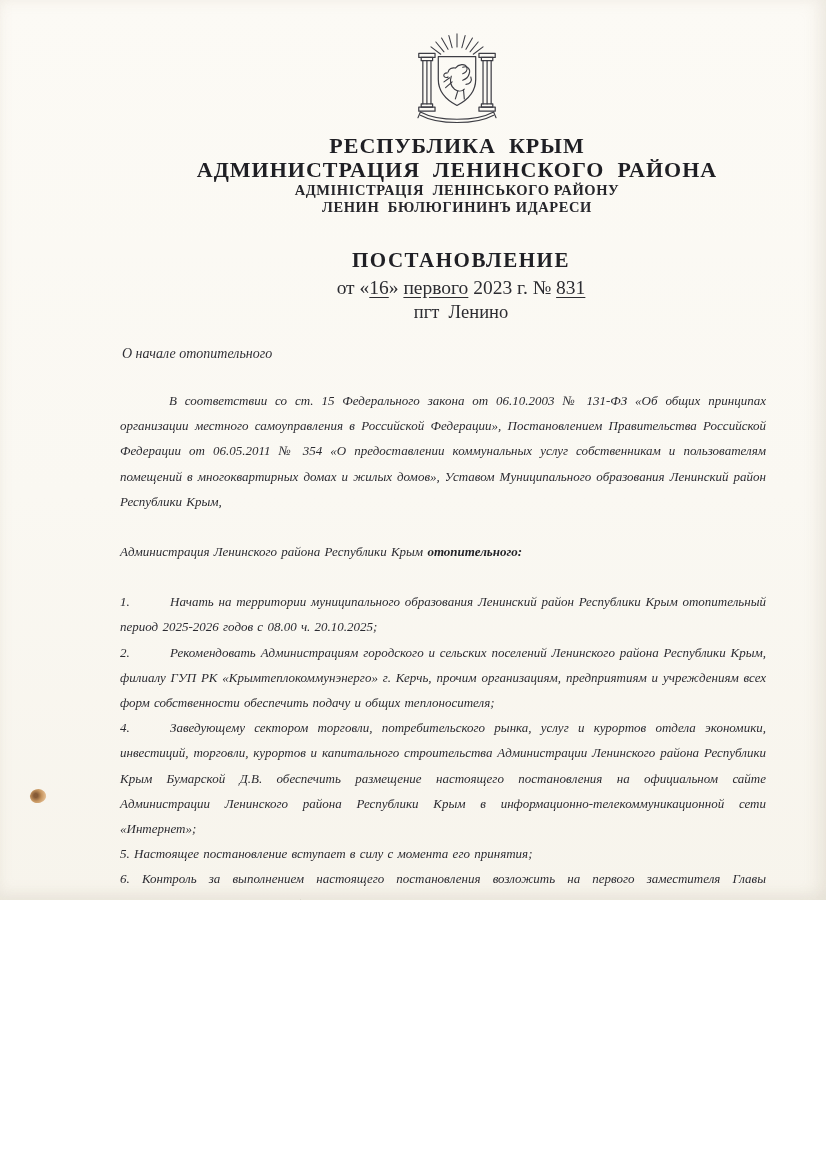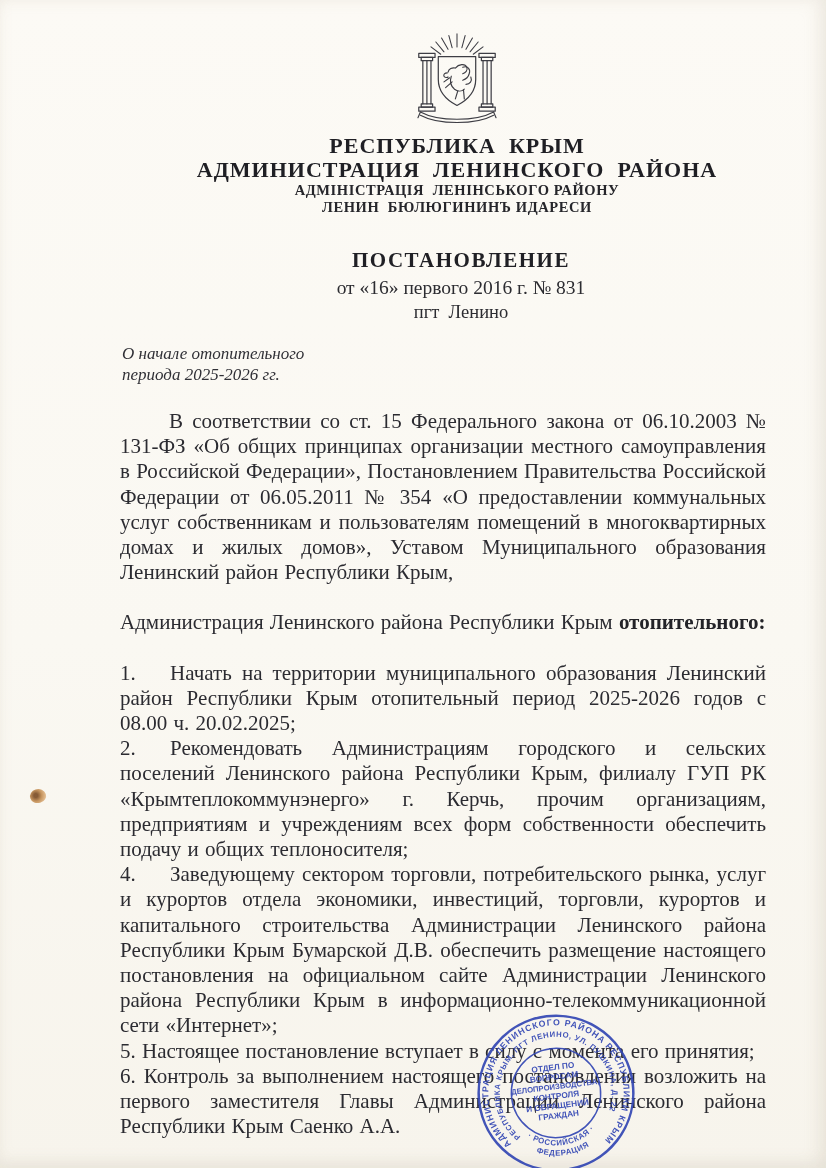--- a/index.html
+++ b/index.html
@@ -1,40 +1,40 @@
 <!DOCTYPE html>
 <html lang="ru"><head>
 <meta charset="utf-8">
 <style>
   html,body{margin:0;padding:0;}
   .page{
     position:relative;
-    width:826px;height:1168px;
+    width:826px;height:900px;
     margin:0 auto;
     background:linear-gradient(180deg,#fcfaf5 0%,#faf8f2 55%,#f7f4ec 100%);
     box-shadow:inset -8px 0 16px rgba(175,165,145,.14), inset 0 -8px 14px rgba(175,165,145,.10);
     overflow:hidden;
     font-family:"Liberation Serif", serif;
     color:#2c2c31;
   }
   
   .header{ text-align:center; padding-top:26px; transform:translateX(44px); }
   .emblem{ display:block; margin:0 auto 6px auto; }
   .h1,.h2{ font-weight:bold; font-size:22px; line-height:24px; letter-spacing:1px; white-space:pre; color:#1f1f24;}
   .h3,.h4{ font-weight:bold; font-size:14.5px; line-height:17px; letter-spacing:.6px; white-space:pre; color:#26262b;}
   
   .title-block{ text-align:center; margin-top:32px; transform:translateX(48px); }
   .doc-type{ font-weight:bold; font-size:21px; letter-spacing:1.5px; color:#202025;}
   .dateline{ font-size:19.5px; margin-top:4px; white-space:pre;}
-  .dateline .u{ text-underline-offset:3px;}
+  .dateline .u{ text-decoration:underline; text-underline-offset:3px;}
   .place{ font-size:18.5px; margin-top:3px; white-space:pre;}
   
-  .subject{ margin:20px 0 0 122px; width:300px; font-style:italic; font-size:17px; line-height:21px; color:#303036;}
+  .subject{ margin:20px 0 0 122px; width:300px; font-style:italic; font-size:14px; line-height:21px; color:#303036;}
   
-  .body{ margin:0 60px 0 120px; font-size:21px; line-height:25.2px; text-align:justify; word-spacing:1px; color:#2b2b31;}
+  .body{ margin:0 60px 0 120px; font-size:13px; line-height:25.2px; text-align:justify; word-spacing:1px; color:#2b2b31;font-style:italic;}
   .preamble{ margin-top:24px; text-indent:49px;}
   .resolves{ margin-top:25px;}
   .resolves b{ color:#232328;}
   .items{ margin-top:25px;}
   .item{ margin:0;}
   .item .num{ color:#2b2b31;}
   .item.tabbed .num{ display:inline-block; width:50px;}
   
   .stamp{ position:absolute; left:475px; top:1012px; width:162px; height:162px;
           transform:rotate(-7deg); opacity:.92; pointer-events:none;}
@@ -106,34 +106,33 @@
       </g>
     </svg>
     <div class="h1">РЕСПУБЛИКА  КРЫМ</div>
     <div class="h2">АДМИНИСТРАЦИЯ  ЛЕНИНСКОГО  РАЙОНА</div>
     <div class="h3">АДМІНІСТРАЦІЯ  ЛЕНІНСЬКОГО РАЙОНУ</div>
     <div class="h4">ЛЕНИН  БЮЛЮГИНИНЪ ИДАРЕСИ</div>
   </div>
 
   <div class="title-block">
     <div class="doc-type">ПОСТАНОВЛЕНИЕ</div>
-    <div class="dateline"><span>от «</span><span class="u">16</span><span>» </span><span class="u">первого</span><span> 2016 г. № </span><span class="u">831</span></div>
+    <div class="dateline"><span>от «</span><span class="u">16</span><span>» </span><span class="u">первого</span><span> 2023 г. № </span><span class="u">831</span></div>
     <div class="place">пгт  Ленино</div>
   </div>
 
   <div class="subject">
     <div>О начале отопительного</div>
-    <div>периода 2025-2026 гг.</div>
   </div>
 
   <div class="body">
     <div class="preamble">В соответствии со ст. 15 Федерального закона от 06.10.2003 № 131-ФЗ «Об общих принципах организации местного самоуправления в Российской Федерации», Постановлением Правительства Российской Федерации от 06.05.2011 № 354 «О предоставлении коммунальных услуг собственникам и пользователям помещений в многоквартирных домах и жилых домов», Уставом Муниципального образования Ленинский район Республики Крым,</div>
     <div class="resolves"><span>Администрация Ленинского района Республики Крым </span><b>отопительного:</b></div>
     <div class="items">
-        <div class="item tabbed"><span class="num">1.</span><span>Начать на территории муниципального образования Ленинский район Республики Крым отопительный период 2025-2026 годов с 08.00 ч. 20.02.2025;</span></div>
+        <div class="item tabbed"><span class="num">1.</span><span>Начать на территории муниципального образования Ленинский район Республики Крым отопительный период 2025-2026 годов с 08.00 ч. 20.10.2025;</span></div>
         <div class="item tabbed"><span class="num">2.</span><span>Рекомендовать Администрациям городского и сельских поселений Ленинского района Республики Крым, филиалу ГУП РК «Крымтеплокоммунэнерго» г. Керчь, прочим организациям, предприятиям и учреждениям всех форм собственности обеспечить подачу и общих теплоносителя;</span></div>
         <div class="item tabbed"><span class="num">4.</span><span>Заведующему сектором торговли, потребительского рынка, услуг и курортов отдела экономики, инвестиций, торговли, курортов и капитального строительства Администрации Ленинского района Республики Крым Бумарской Д.В. обеспечить размещение настоящего постановления на официальном сайте Администрации Ленинского района Республики Крым в информационно-телекоммуникационной сети «Интернет»;</span></div>
         <div class="item"><span class="num">5.</span><span> Настоящее постановление вступает в силу с момента его принятия;</span></div>
         <div class="item"><span class="num">6.</span><span> Контроль за выполнением настоящего постановления возложить на первого заместителя Главы Администрации Ленинского района Республики Крым Саенко А.А.</span></div>
       </div>
   </div>
 
   <svg class="stamp" viewBox="0 0 176 176">
     <g fill="none" stroke="#3347b4">
       <circle cx="88" cy="88" r="84" stroke-width="2.8"></circle>

